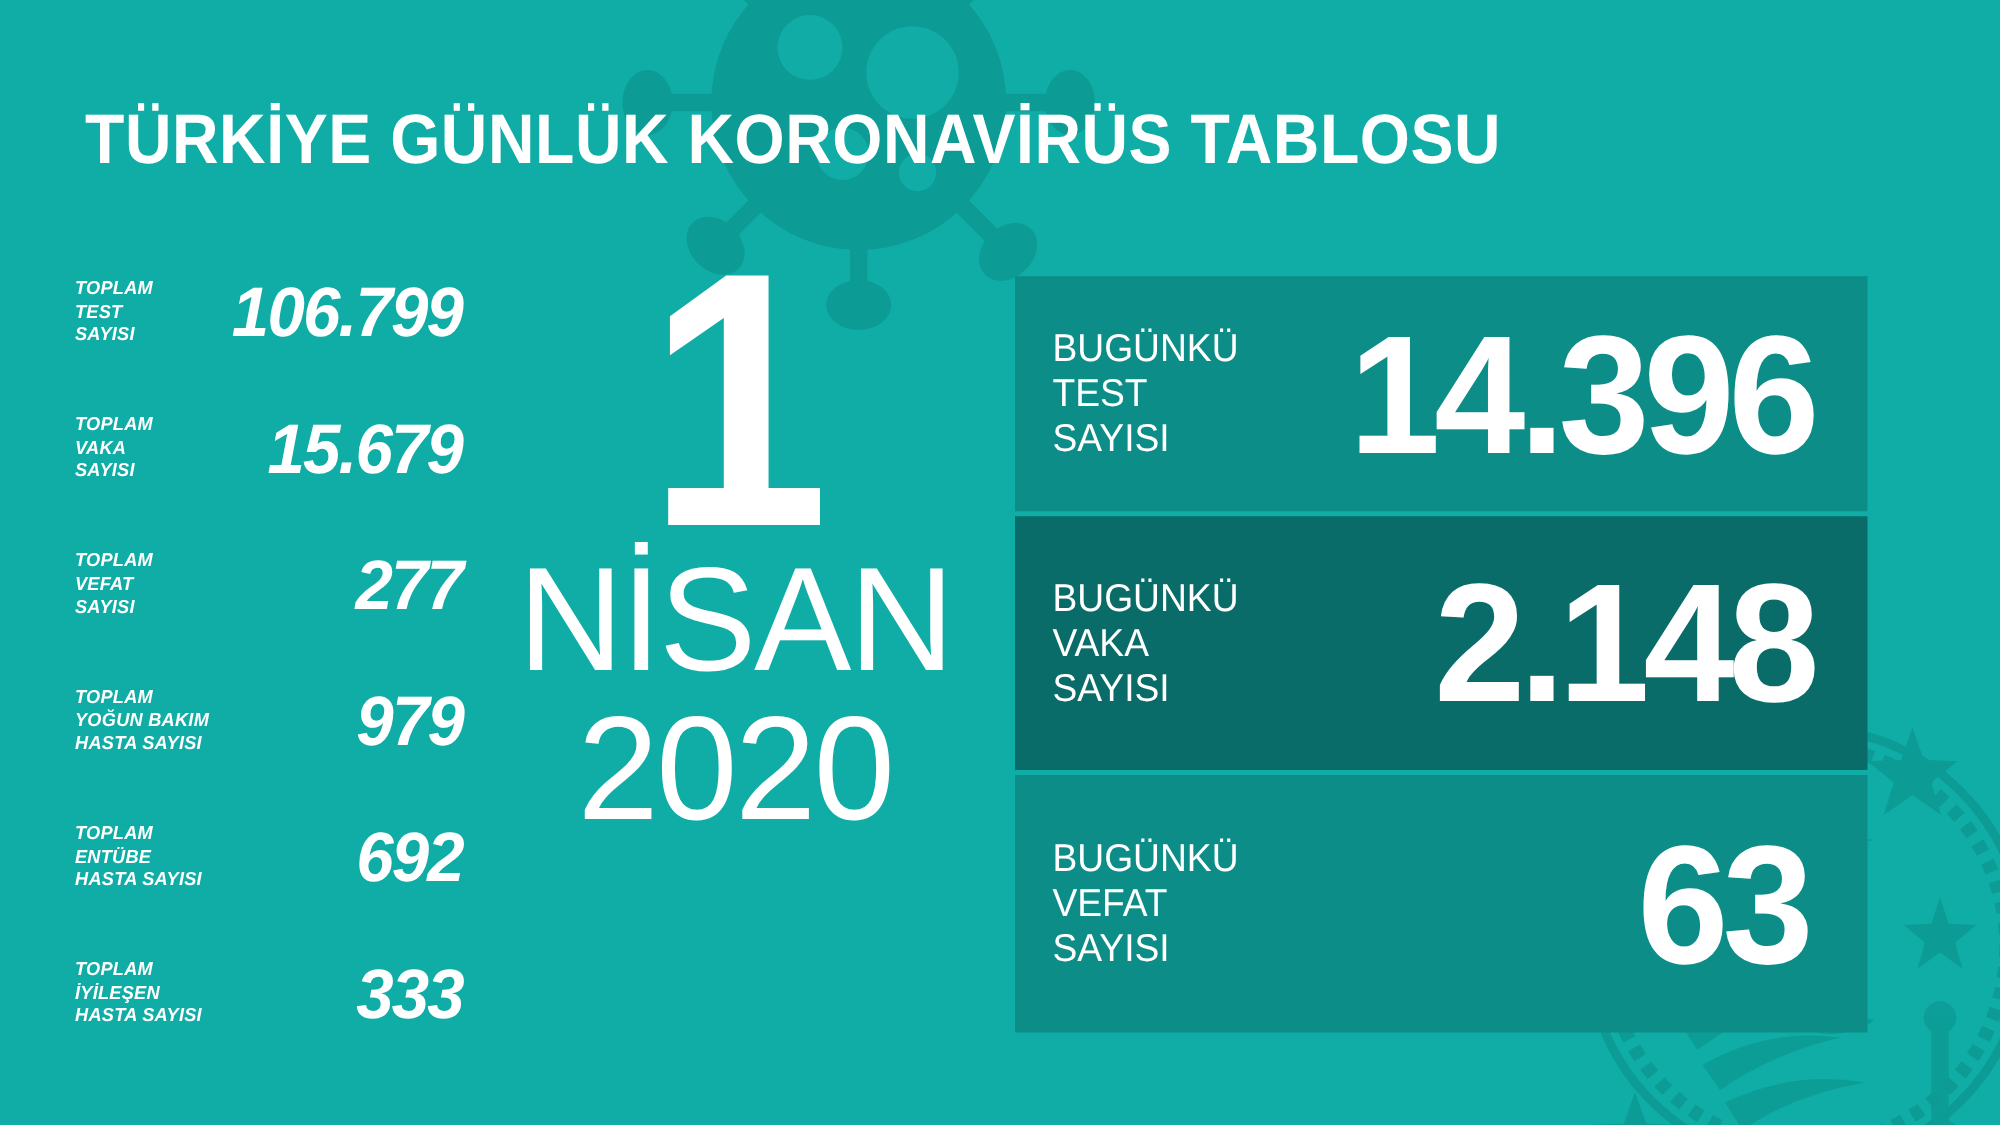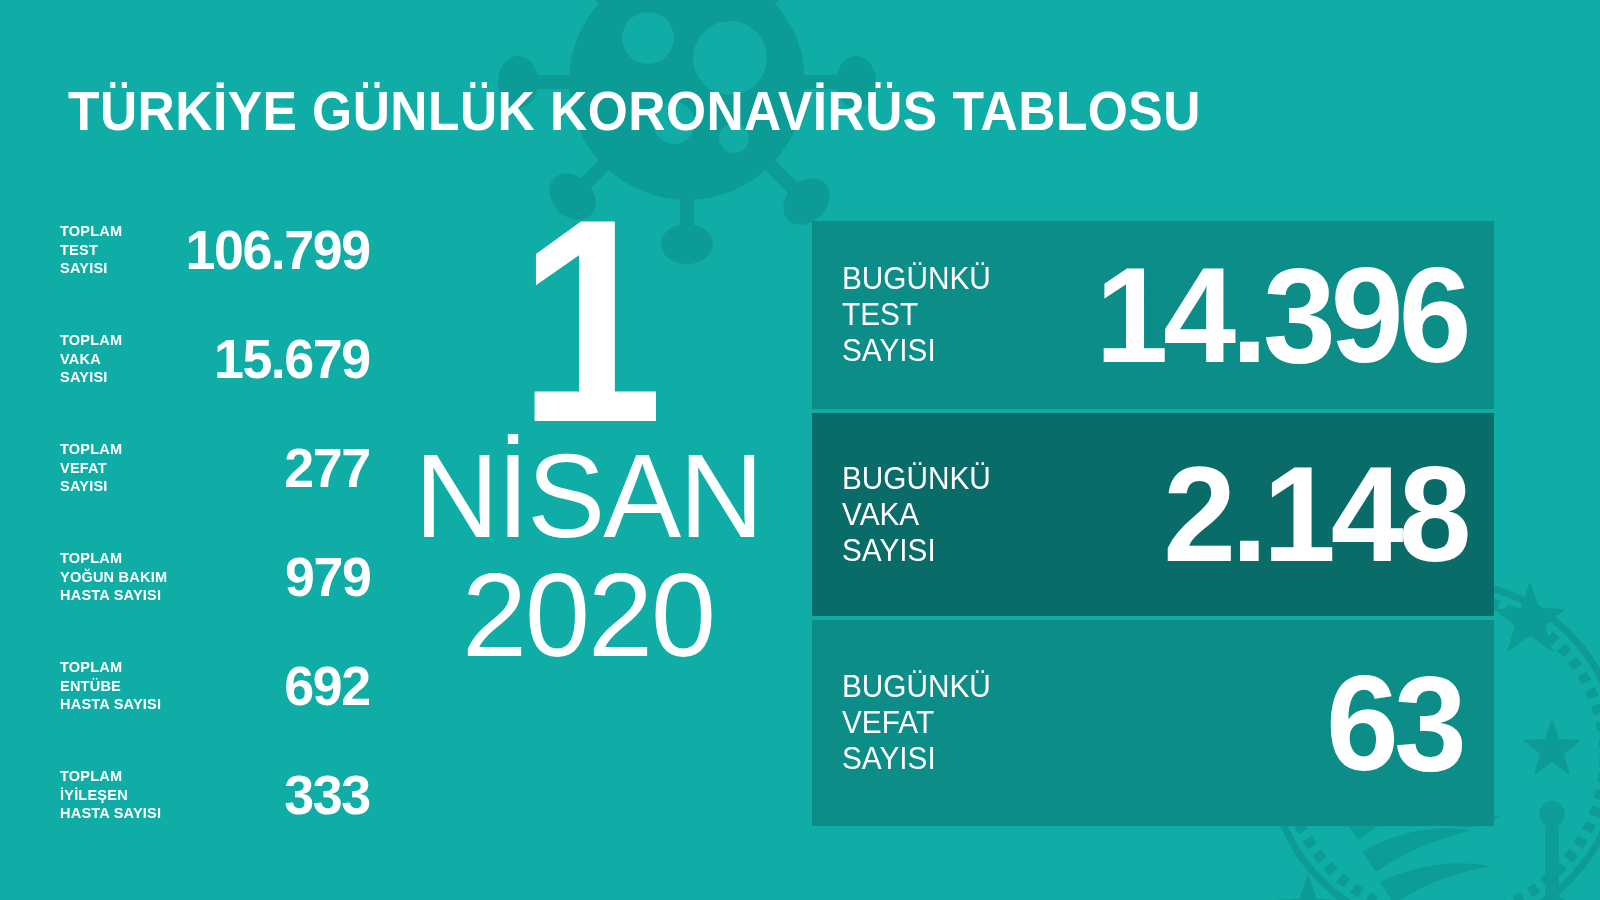--- a/index.html
+++ b/index.html
@@ -19,21 +19,21 @@
   
   .title {
     position:absolute; left:68px; top:78px;
     font-size:56px; font-weight:bold; letter-spacing:0.5px;
     transform:scaleX(0.92); transform-origin:left center;
     white-space:nowrap;
     font-stretch:condensed;
   }
 
   
-  .left-col { position:absolute; left:60px; top:206px; width:310px; }
+  .left-col { position:absolute; left:60px; top:206px; width:310px;font-style:italic; }
   .stat-row {
     display:flex; align-items:center; justify-content:flex-start;
     height:88px; margin-bottom:21px;
   }
   .stat-row:last-child { margin-bottom:0; }
   .stat-label {
     font-size:15px; line-height:18.5px; font-weight:bold;
     letter-spacing:0.2px; white-space:nowrap; flex:0 0 auto;
     transform:scaleX(0.97); transform-origin:left center;
   }
@@ -62,21 +62,21 @@
   .date-year {
     font-size:118px; font-weight:normal; display:block;
     letter-spacing:-2px; line-height:1.02;
     transform:scaleX(0.99); transform-origin:center center;
   }
 
   
   .cards { position:absolute; left:812px; top:221px; width:682px; }
   .card {
     display:flex; align-items:center;
-    padding:0 0 0 30px;
+    padding:0 16px 0 30px;
     position:relative;
   }
   .card-1 { background:#0d8d88; height:188px; }
   .card-2 { background:#0a6c69; height:203px; }
   .card-3 { background:#0d8d88; height:206px; }
   .card-divider { height:4px; background:#0fada6; }
   .card-label {
     font-size:31px; line-height:36px; font-weight:normal;
     white-space:nowrap; flex:0 0 auto; letter-spacing:0px;
     transform:scaleX(0.96); transform-origin:left center;

